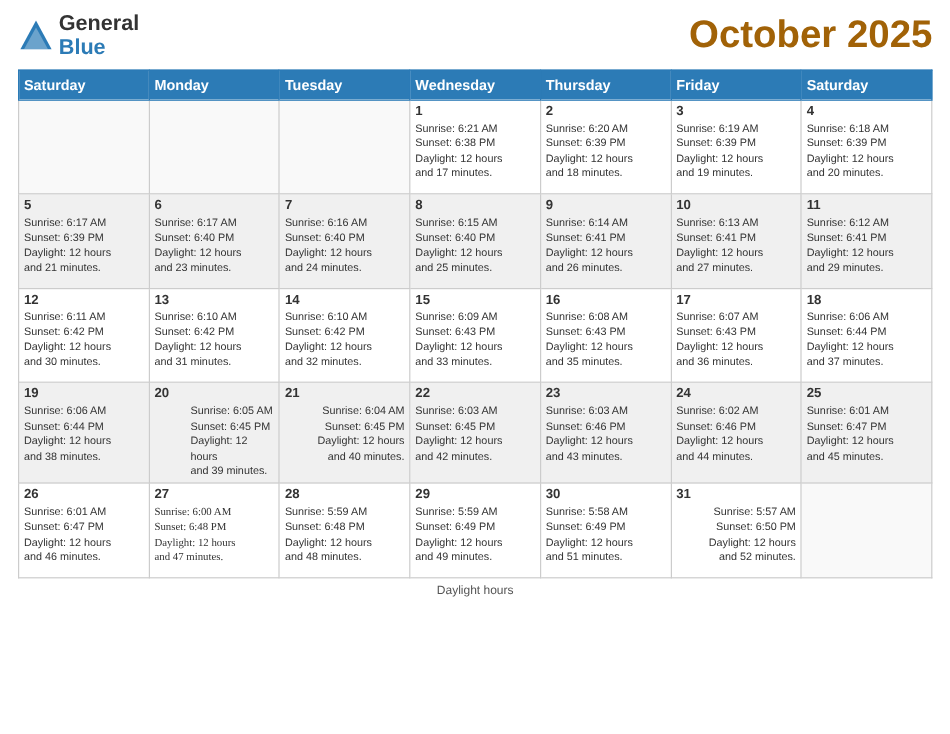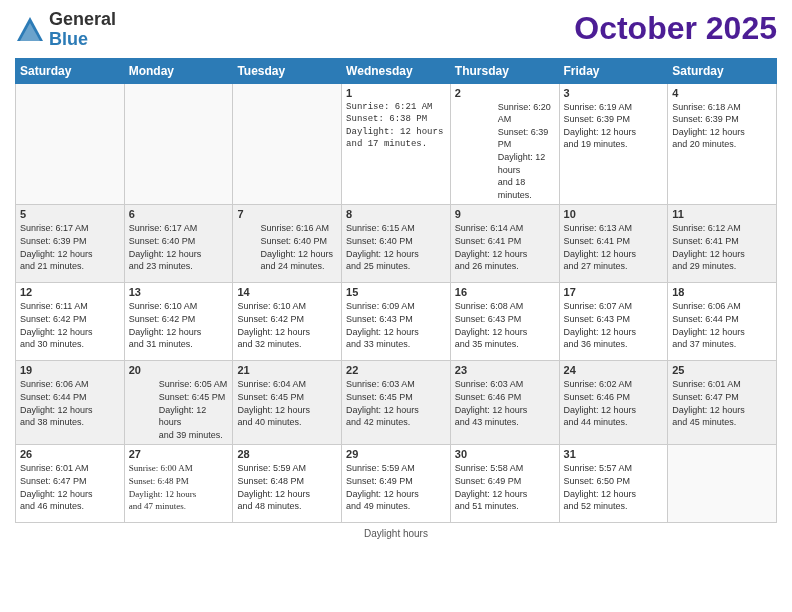--- a/index.html
+++ b/index.html
@@ -46,21 +46,21 @@
       width: 30px;
       height: 30px;
       margin-right: 4px;
     }
     .title-block {
       text-align: right;
     }
     .month-title {
       font-size: 32px;
       font-weight: bold;
-      color: #4c1d95;
+      color: #a16207;
     }
     .location {
       font-size: 14px;
       color: #555;
     }
     .calendar {
       flex: 1;
       border: 1px solid #ccc;
       border-collapse: collapse;
       width: 100%;
@@ -139,28 +139,28 @@
           <th>Saturday</th>
         </tr>
     </thead>
     <tbody id="calendar-body">
     <tr>
           <td class="empty"></td>
           <td class="empty"></td>
           <td class="empty"></td>
           <td>
             <div class="day-number">1</div>
-            <div class="day-info" style="white-space: pre-line; font-family: Liberation Mono, monospace;">Sunrise: 6:21 AM
+            <div class="day-info" style="white-space: pre-line;">Sunrise: 6:21 AM
 Sunset: 6:38 PM
 Daylight: 12 hours
 and 17 minutes.</div>
           </td>
           <td>
             <div class="day-number">2</div>
-            <div class="day-info" style="white-space: pre-line; margin-left: 43px;">Sunrise: 6:20 AM
+            <div class="day-info" style="white-space: pre-line;">Sunrise: 6:20 AM
 Sunset: 6:39 PM
 Daylight: 12 hours
 and 18 minutes.</div>
           </td>
           <td>
             <div class="day-number">3</div>
             <div class="day-info" style="white-space: pre-line;">Sunrise: 6:19 AM
 Sunset: 6:39 PM
 Daylight: 12 hours
 and 19 minutes.</div>
@@ -183,21 +183,21 @@
           </td>
           <td>
             <div class="day-number">6</div>
             <div class="day-info" style="white-space: pre-line;">Sunrise: 6:17 AM
 Sunset: 6:40 PM
 Daylight: 12 hours
 and 23 minutes.</div>
           </td>
           <td>
             <div class="day-number">7</div>
-            <div class="day-info" style="white-space: pre-line; margin-left: 23px;">Sunrise: 6:16 AM
+            <div class="day-info" style="white-space: pre-line;">Sunrise: 6:16 AM
 Sunset: 6:40 PM
 Daylight: 12 hours
 and 24 minutes.</div>
           </td>
           <td>
             <div class="day-number">8</div>
             <div class="day-info" style="white-space: pre-line;">Sunrise: 6:15 AM
 Sunset: 6:40 PM
 Daylight: 12 hours
 and 25 minutes.</div>
@@ -285,21 +285,21 @@
           </td>
           <td>
             <div class="day-number">20</div>
             <div class="day-info" style="white-space: pre-line; margin-left: 30px;">Sunrise: 6:05 AM
 Sunset: 6:45 PM
 Daylight: 12 hours
 and 39 minutes.</div>
           </td>
           <td>
             <div class="day-number">21</div>
-            <div class="day-info" style="white-space: pre-line;">Sunrise: 6:04 AM
+            <div class="day-info" style="white-space: pre-line; text-align: right;">Sunrise: 6:04 AM
 Sunset: 6:45 PM
 Daylight: 12 hours
 and 40 minutes.</div>
           </td>
           <td>
             <div class="day-number">22</div>
             <div class="day-info" style="white-space: pre-line;">Sunrise: 6:03 AM
 Sunset: 6:45 PM
 Daylight: 12 hours
 and 42 minutes.</div>
@@ -357,21 +357,21 @@
           </td>
           <td>
             <div class="day-number">30</div>
             <div class="day-info" style="white-space: pre-line;">Sunrise: 5:58 AM
 Sunset: 6:49 PM
 Daylight: 12 hours
 and 51 minutes.</div>
           </td>
           <td>
             <div class="day-number">31</div>
-            <div class="day-info" style="white-space: pre-line;">Sunrise: 5:57 AM
+            <div class="day-info" style="white-space: pre-line; text-align: right;">Sunrise: 5:57 AM
 Sunset: 6:50 PM
 Daylight: 12 hours
 and 52 minutes.</div>
           </td>
           <td class="empty"></td>
         </tr>
       </tbody>
   </table>
 
   <div class="footer">

